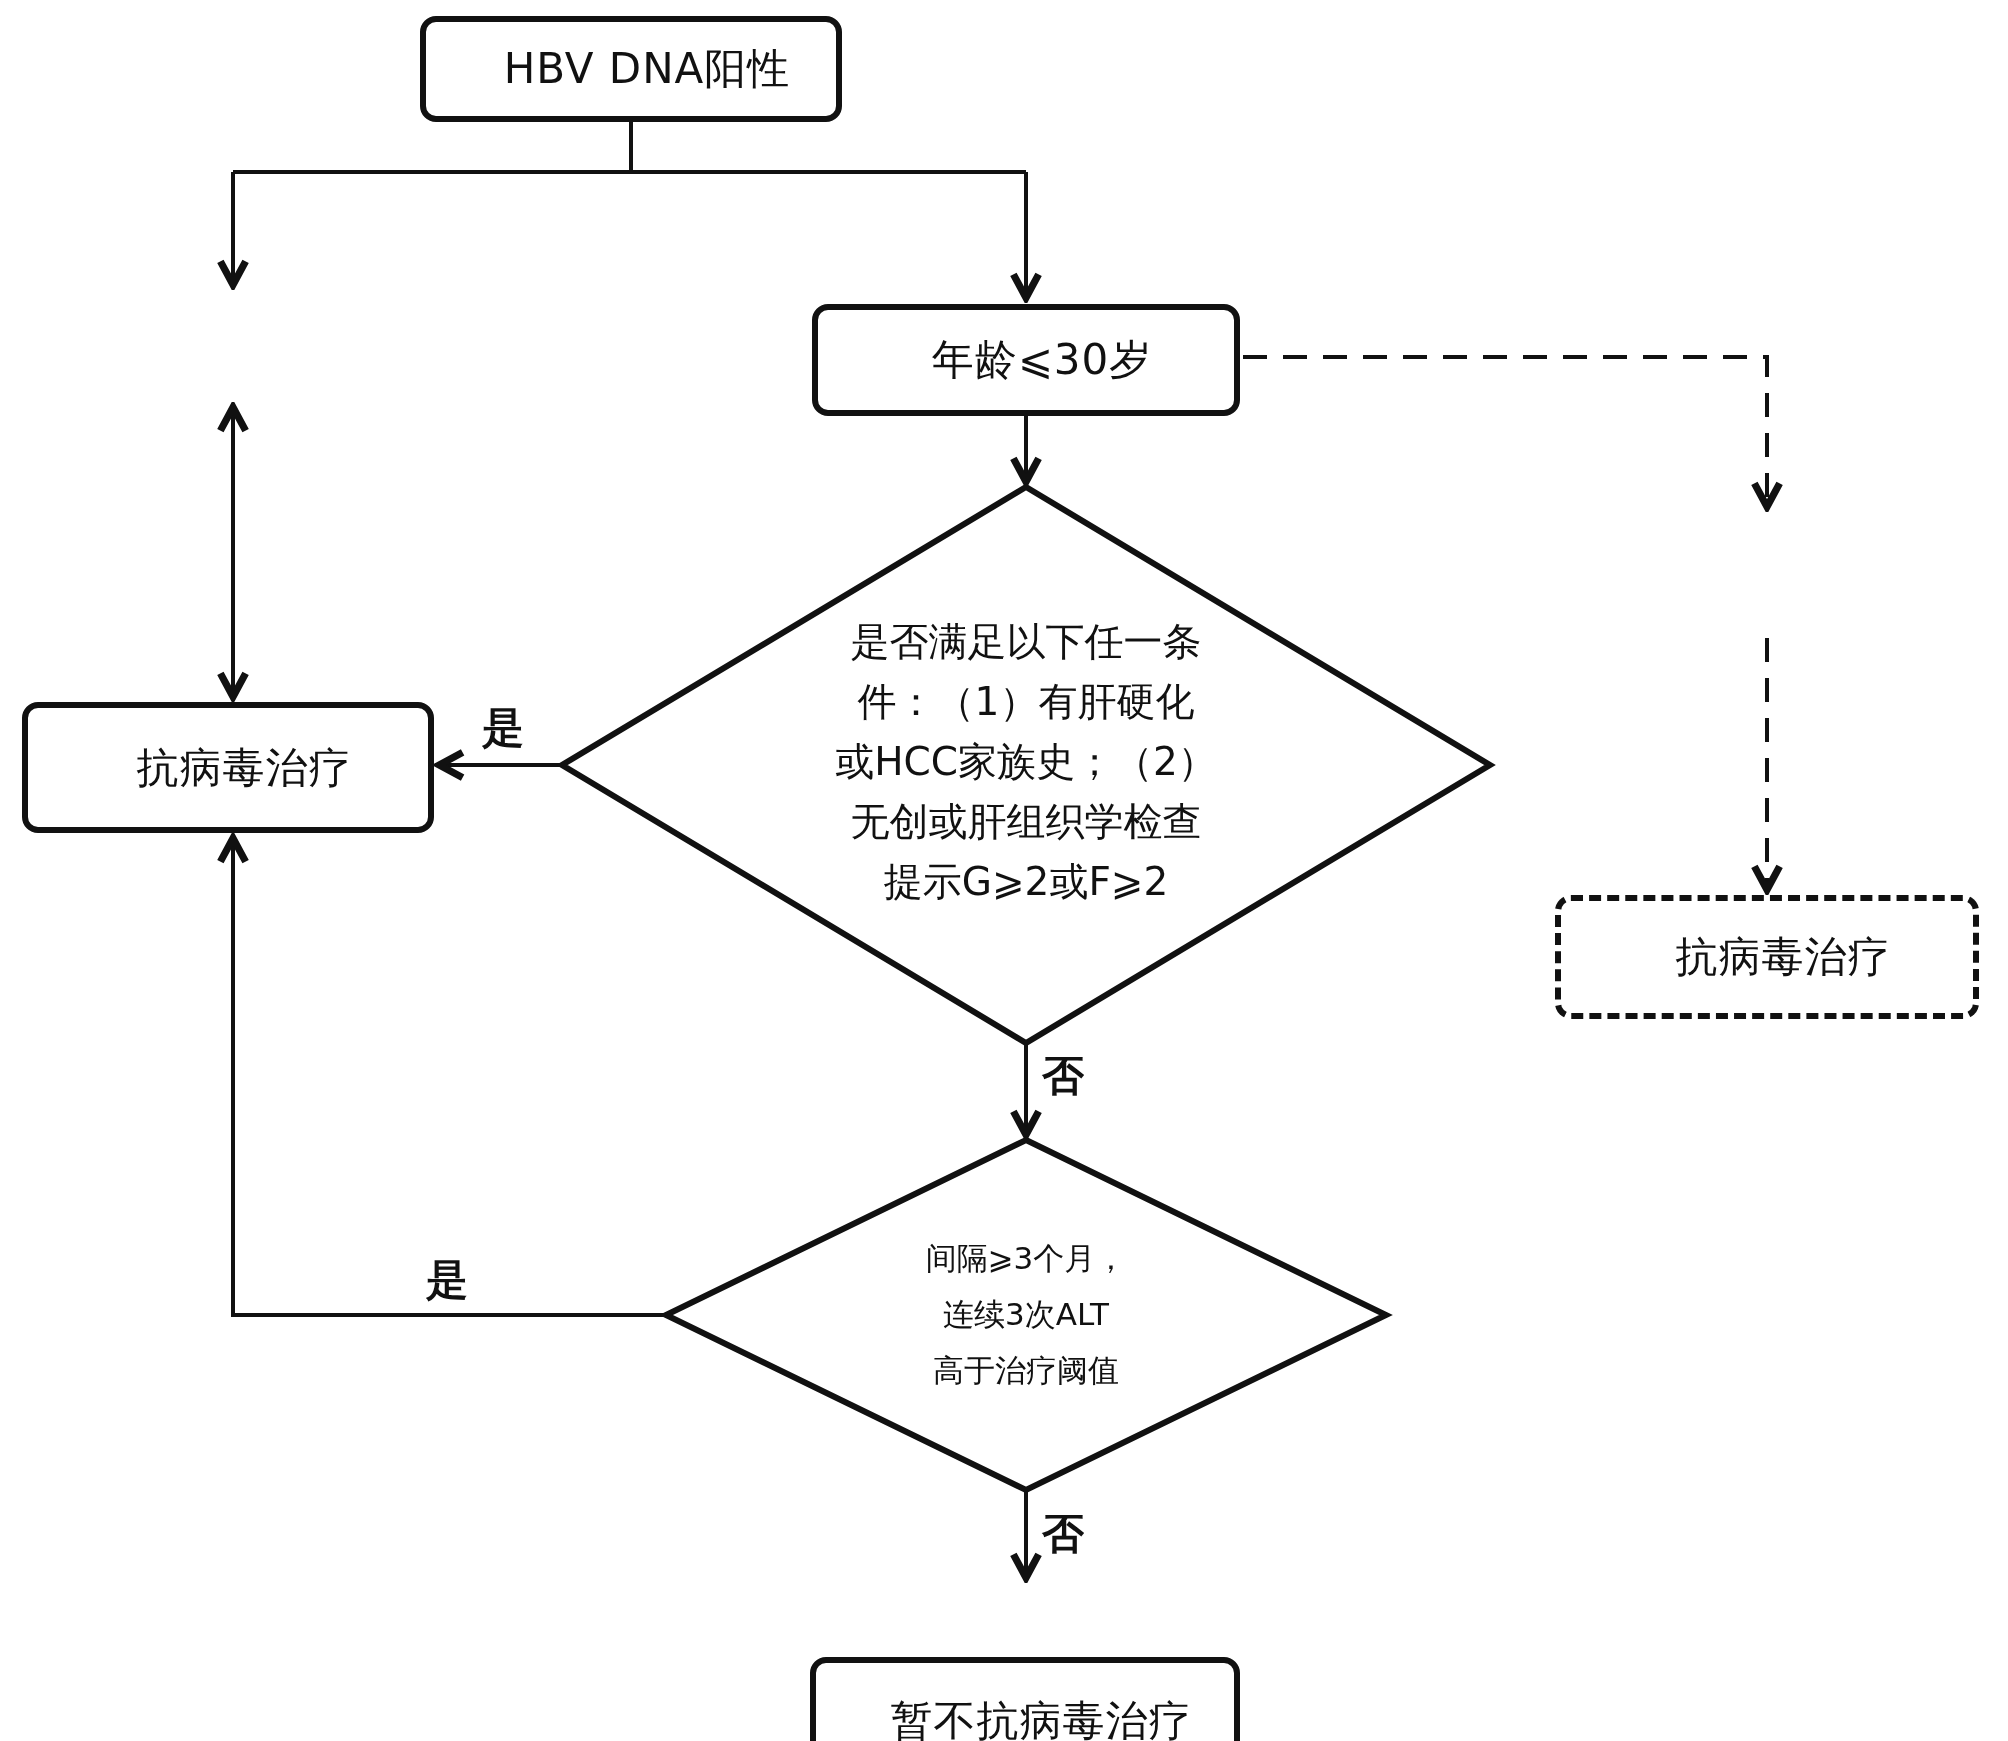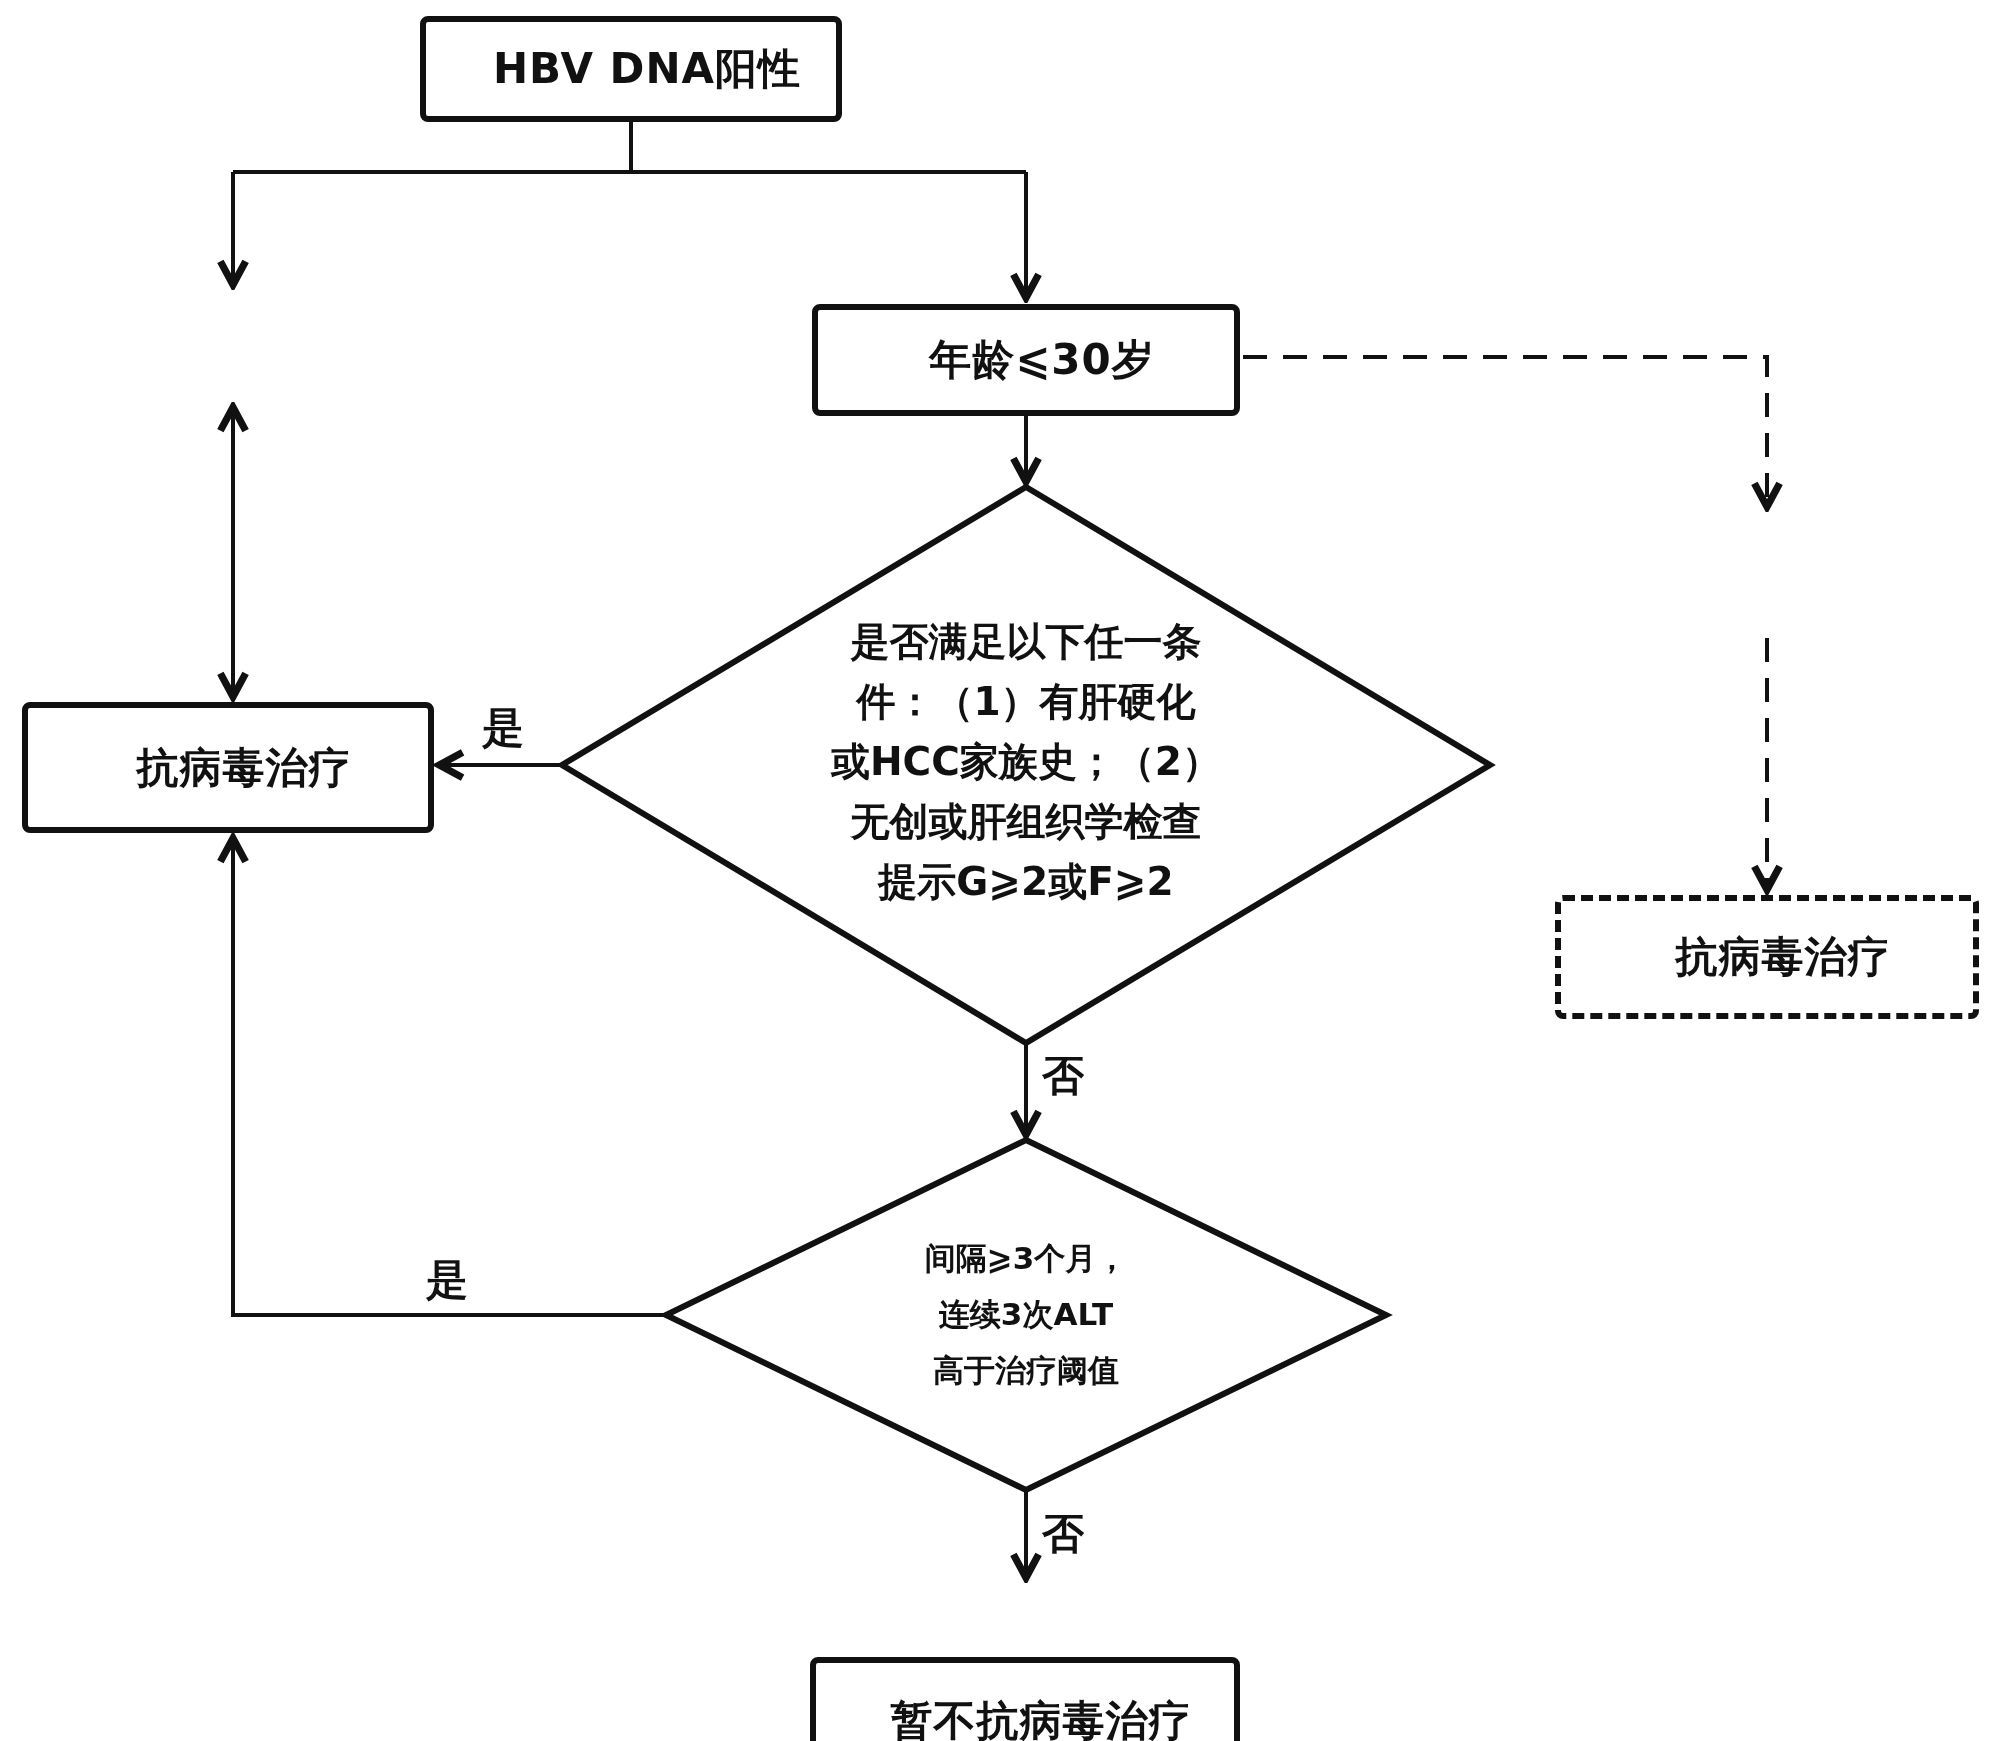--- a/index.html
+++ b/index.html
@@ -16,38 +16,38 @@
   #wires path { fill: none; stroke-width: 4; }
   #wires path.dashed { stroke-dasharray: 24 16; }
   #wires polygon { fill: #ffffff; stroke-width: 6; stroke-linejoin: miter; }
 
   .node {
     position: absolute;
     z-index: 2;
     box-sizing: border-box;
     background: #ffffff;
     border: 6px solid #111111;
-    border-radius: 8px;
+    border-radius: 16px;
     display: flex;
     align-items: center;
     justify-content: center;
     text-align: center;
     font-size: 42px;
-    font-weight: bold;
+    font-weight: normal;
     letter-spacing: 1px;
     white-space: nowrap;
     padding-left: 32px;
   }
   .node.dashed { border-style: dashed; }
 
   .dtext {
     position: absolute;
     z-index: 3;
     text-align: center;
-    font-weight: bold;
+    font-weight: normal;
     white-space: pre-line;
   }
   #d1-text { left: 766px; top: 612px; width: 520px; font-size: 39px; line-height: 60px; }
   #d2-text { left: 826px; top: 1230px; width: 400px; font-size: 31px; line-height: 56px; }
 
   .edge-label {
     position: absolute;
     z-index: 3;
     font-size: 42px;
     font-weight: bold;

